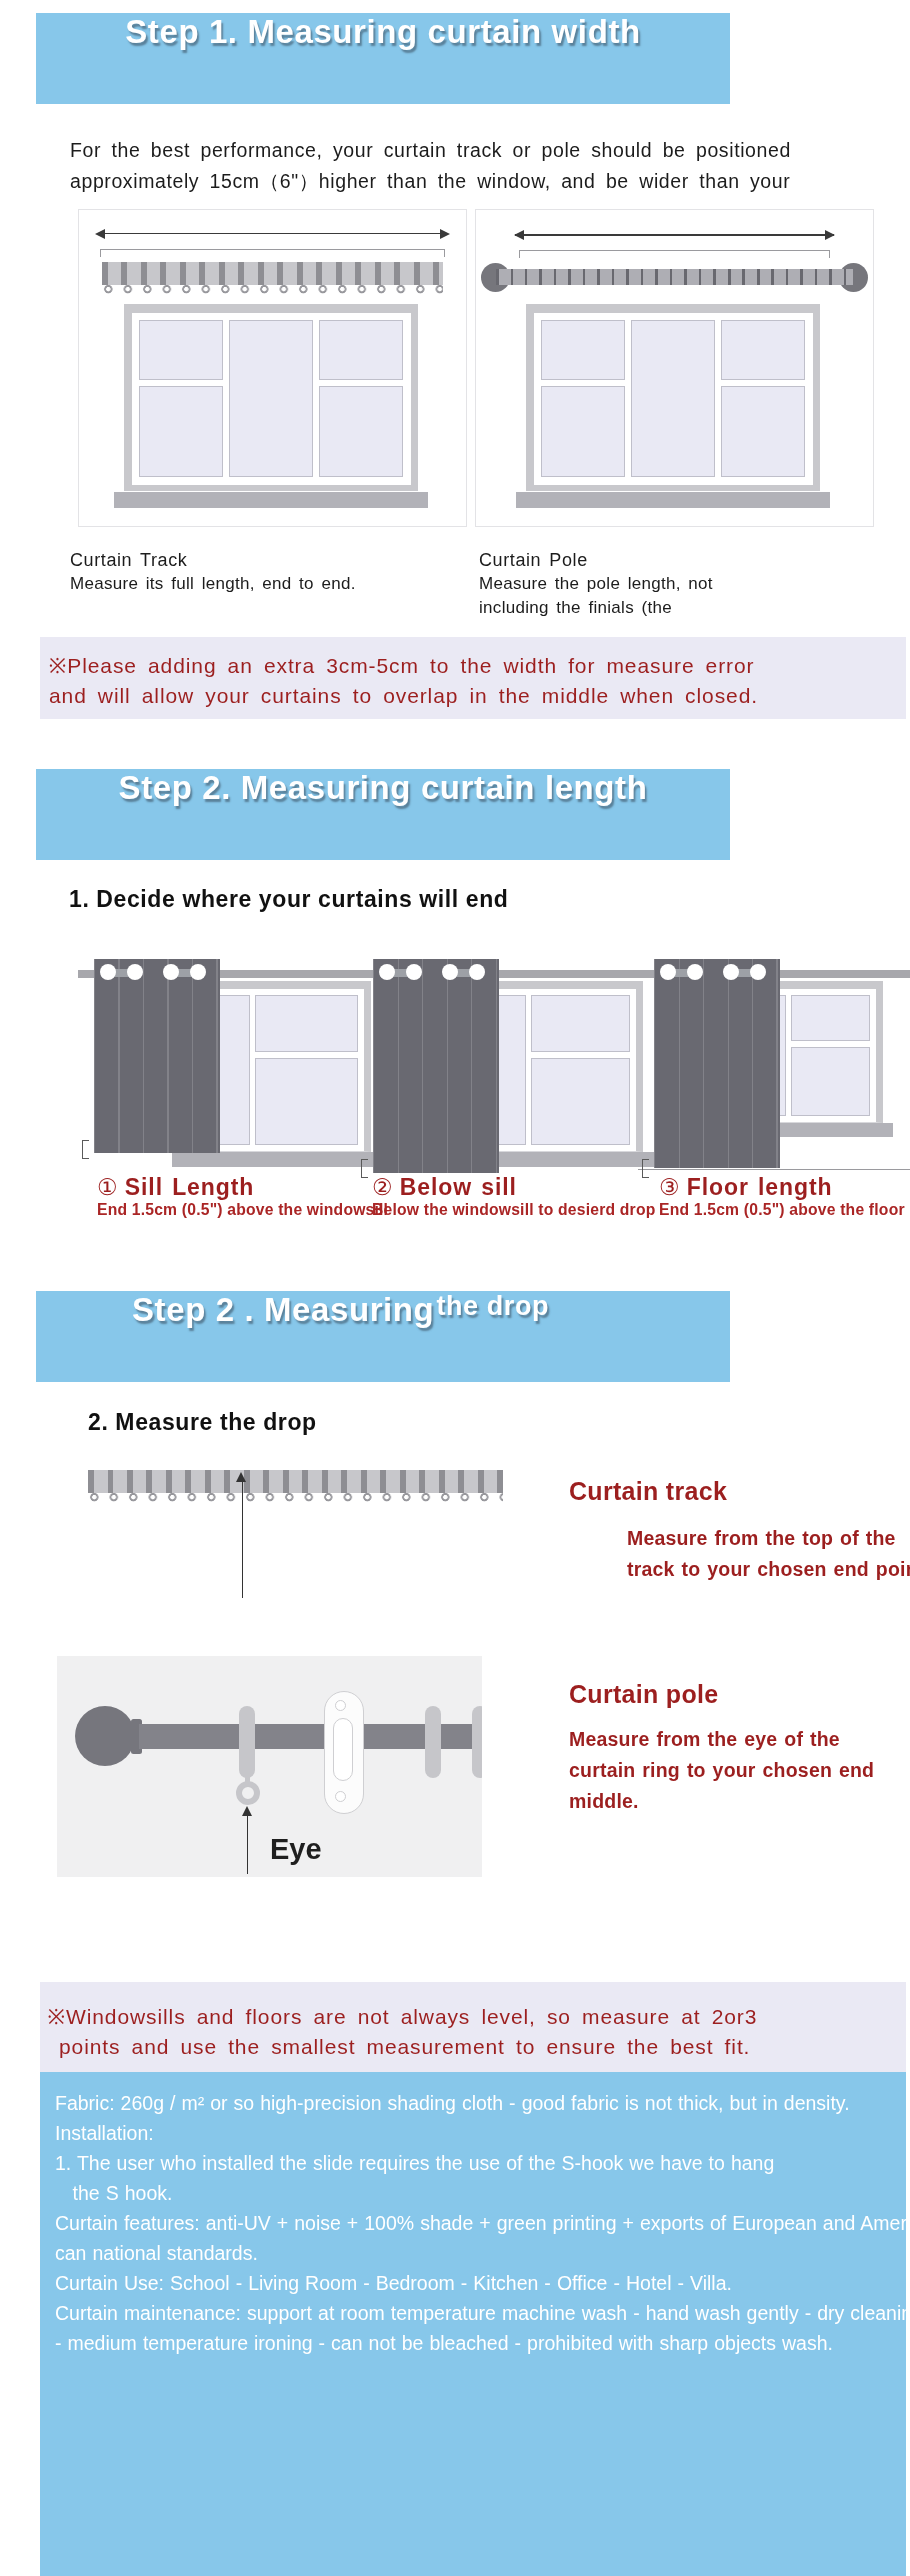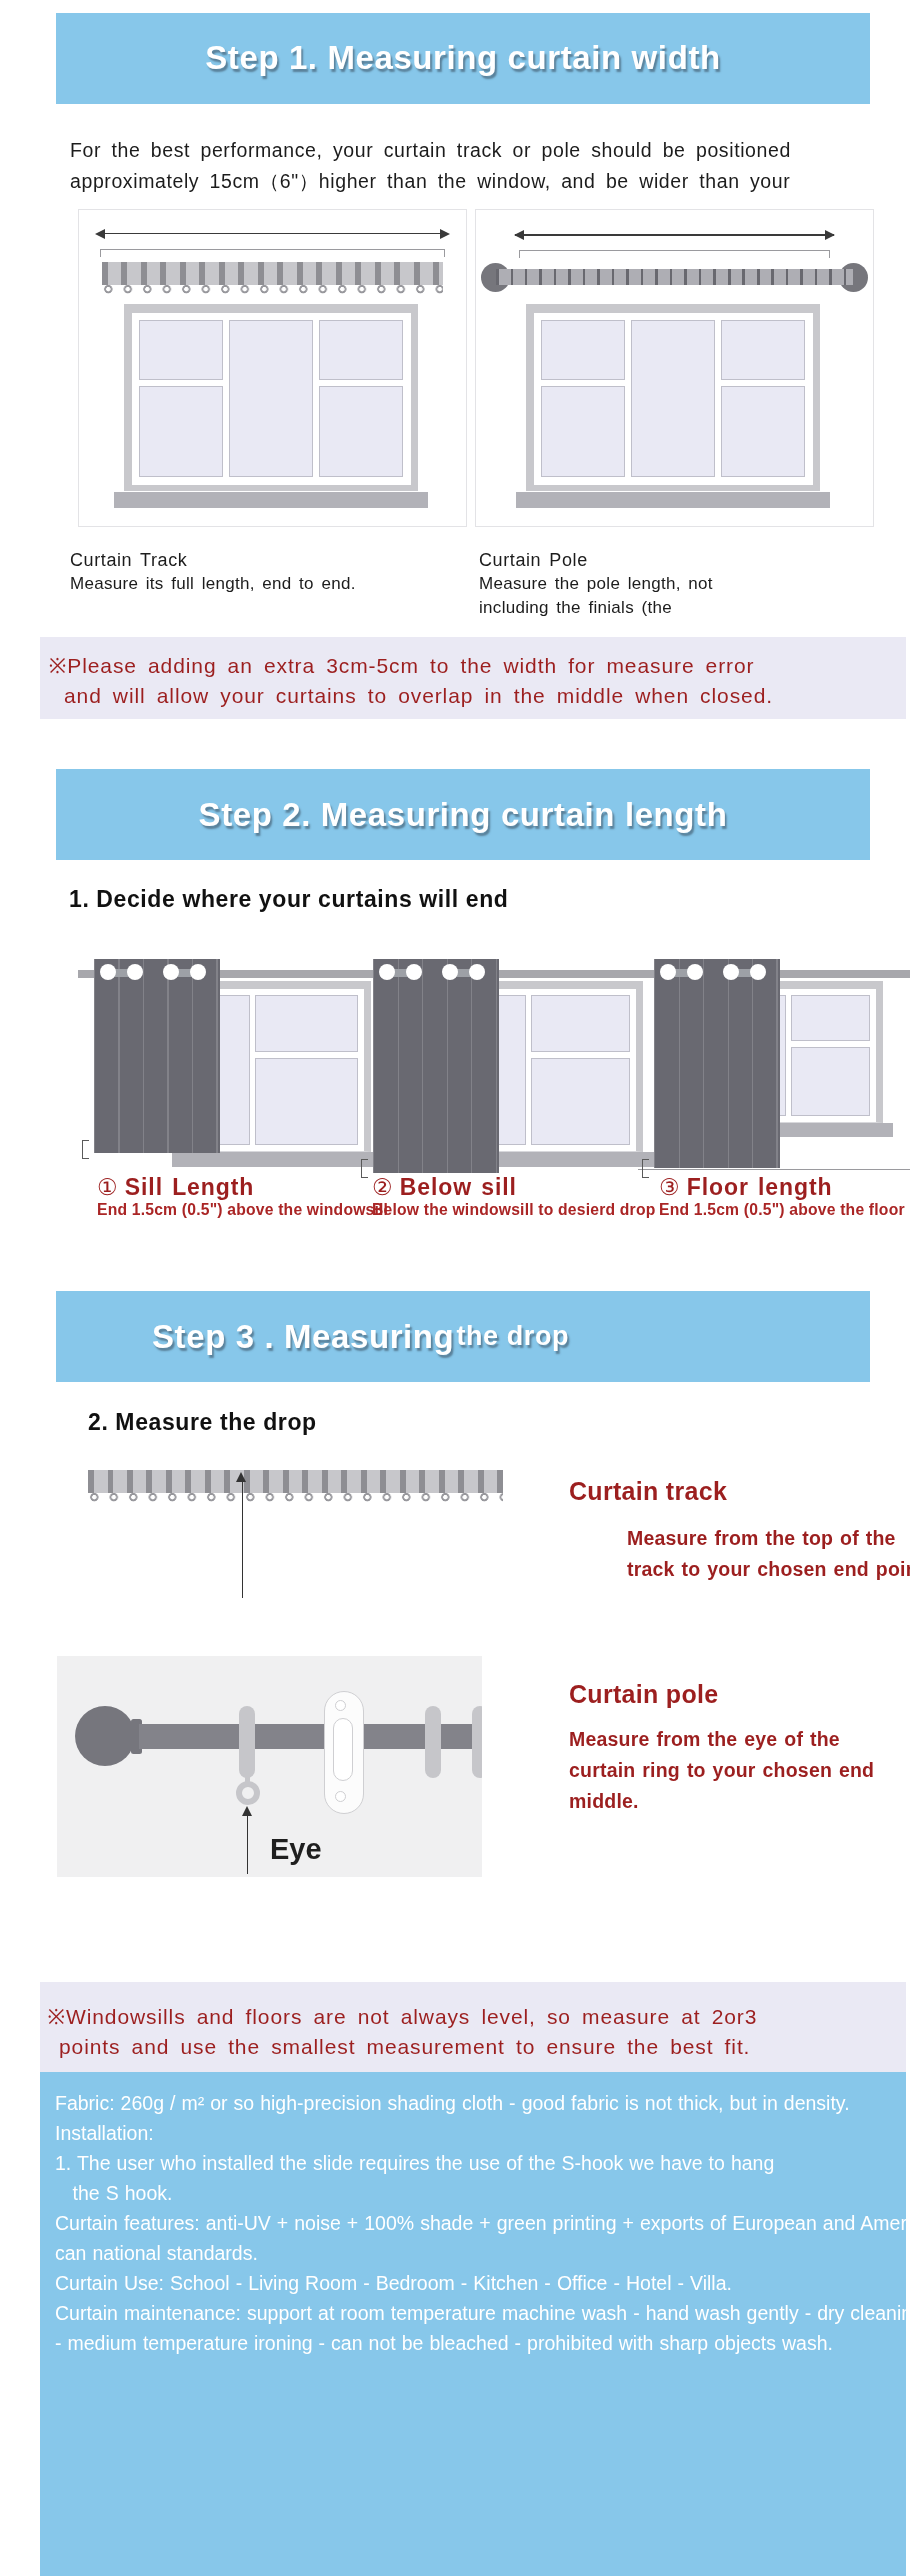--- a/index.html
+++ b/index.html
@@ -1,21 +1,21 @@
 <!DOCTYPE html>
 <html style="font-size:10px"><head>
 <meta charset="utf-8">
 <style>
   * { margin:0; padding:0; box-sizing:border-box; }
   body { background:#ffffff; font-family:"Liberation Sans", sans-serif; }
   #page { position:relative; width:910px; height:2576px; background:#ffffff; overflow:hidden; }
 
   
-  .banner { position:absolute; left:56px; width:814px; height:91px; background:#87c7ea;
-            display:flex; align-items:center; justify-content:center; }
+  .banner { position:absolute; left:36px; width:694px; height:91px; background:#87c7ea;
+            display:flex; justify-content:center; }
   .banner .btxt { color:#ffffff; font-size:33px; font-weight:bold; letter-spacing:0.6px;
             text-shadow:1.9px 2.5px 1.9px rgba(73,104,125,.75); white-space:nowrap; }
   #banner1 { top:12.6px; }
   #banner2 { top:769px; }
   #banner3 { top:1291px; justify-content:flex-start; padding-left:96px; }
   #banner3 .bsub { font-size:27px; margin-left:2px; }
 
   
   .intro { position:absolute; left:70px; top:135px; width:830px; font-size:19.5px;
            color:#1c1c1c; line-height:31px; letter-spacing:0.6px; word-spacing:4.4px; white-space:nowrap; }
@@ -55,21 +55,21 @@
   .caption .ct { font-size:18px; letter-spacing:0.6px; word-spacing:2.5px; line-height:24px; }
   .caption .cl { font-size:17px; letter-spacing:0.3px; word-spacing:2.5px; line-height:24px; }
   #capTrack { left:70px; }
   #capPole  { left:479px; }
 
   
   .note { position:absolute; left:40px; width:866px; background:#eae9f4; color:#9c1f1f; }
   .note .nl { font-size:21px; line-height:30px; letter-spacing:0.9px; word-spacing:4.4px; white-space:nowrap; }
   #note1 { top:637px; height:82px; padding-top:14px; }
   #note1 .nl1 { padding-left:8.8px; }
-  #note1 .nl2 { padding-left:16px;margin-left:8px; }
+  #note1 .nl2 { padding-left:9px; }
   #note2 { top:1945px; height:94px; padding-top:19.5px;margin-top:37px; }
   #note2 .nl1 { padding-left:7.5px; }
   #note2 .nl2 { padding-left:19px; }
 
   
   .sechead { position:absolute; font-size:23px; font-weight:bold; color:#111111; letter-spacing:0.6px; white-space:nowrap; }
   #head2 { left:69px; top:886px; }
   #head3 { left:88px; top:1409px; }
 
   
@@ -290,21 +290,21 @@
     </div>
     <div class="floorline" style="left:0; top:218px; width:272px;"></div>
     <div class="cbracket" style="left:3.8px; top:208px;"></div>
     <div class="copt-t" style="left:21px;">
       <span class="onum">③</span><span>Floor length</span>
     </div>
     <div class="copt-d" style="left:21px;">End 1.5cm (0.5") above the floor</div>
   </div>
 
   <div class="banner" id="banner3">
-    <span class="btxt">Step 3 . Measuring</span>
+    <span class="btxt">Step 2 . Measuring</span>
     <span class="btxt bsub">the drop</span>
   </div>
 
   <div class="sechead" id="head3">2. Measure the drop</div>
 
   <div class="trackband" style="left:88px; top:1470px; width:415px; height:22.6px;"></div>
   <div class="ringsrow" style="left:88px; top:1492px; width:415px;"></div>
   <div class="vah" style="left:236px; top:1472px;"></div>
   <div class="vline" style="left:242px; top:1480px; height:118px;"></div>
 

